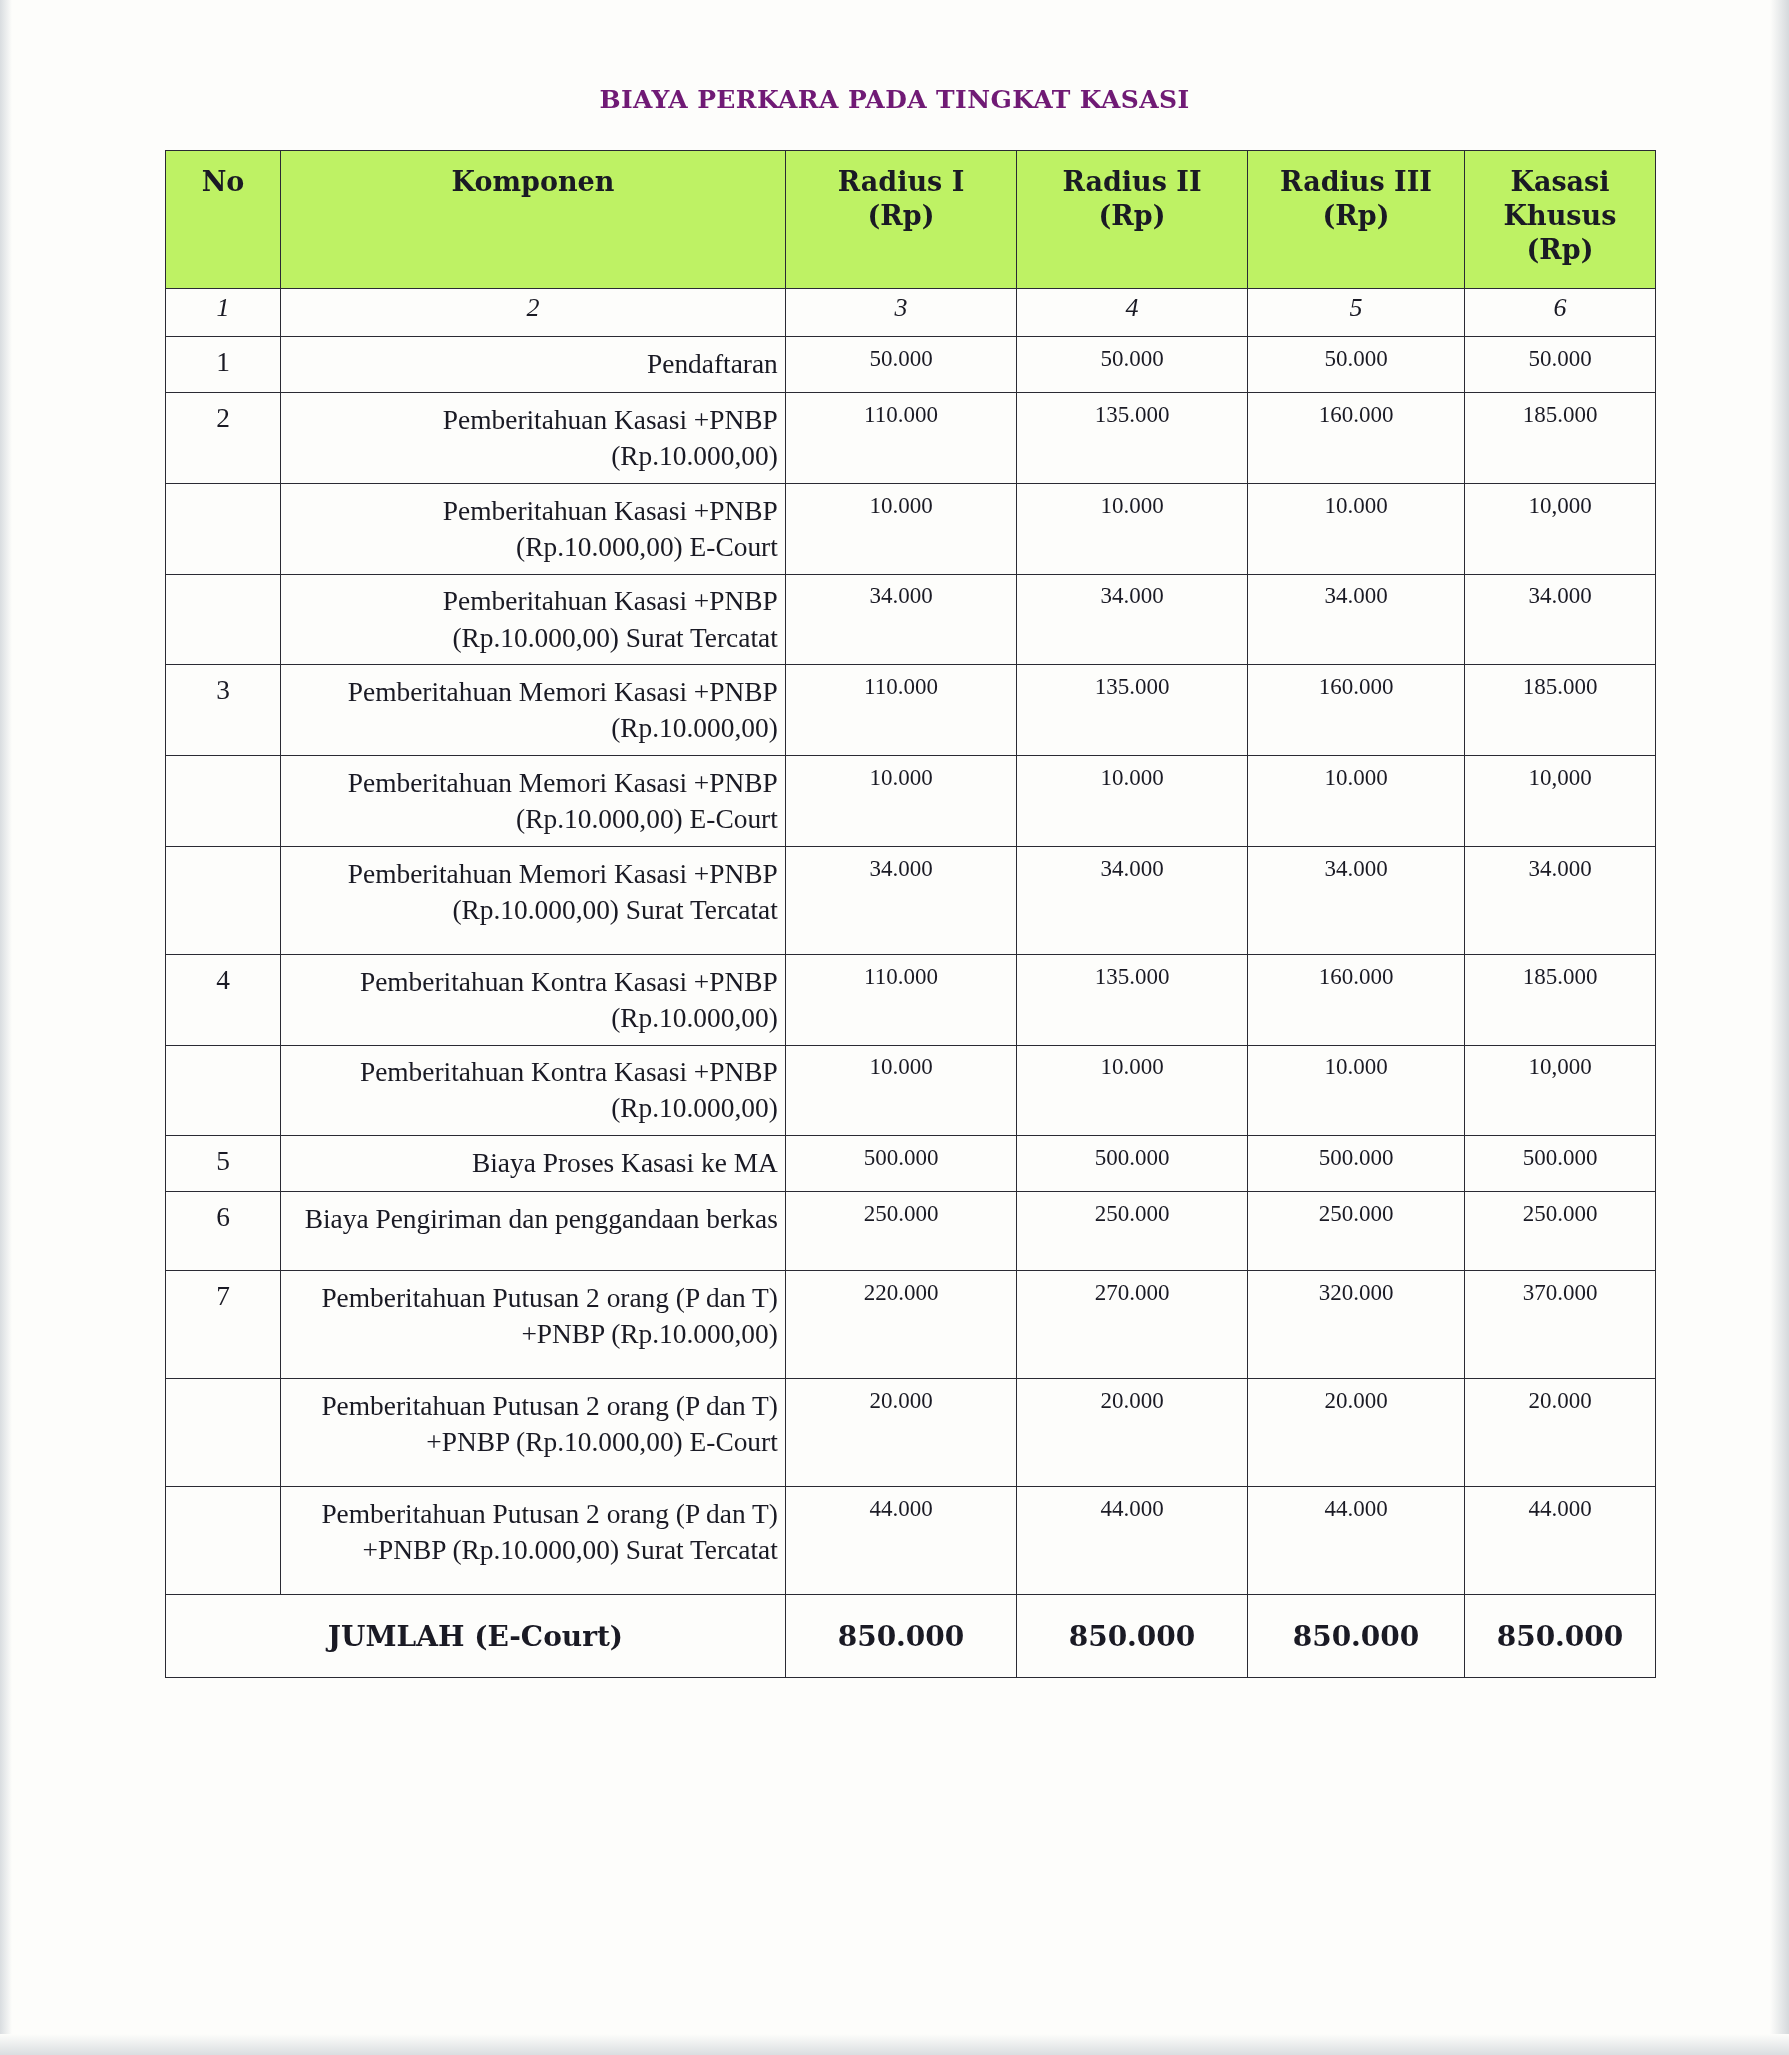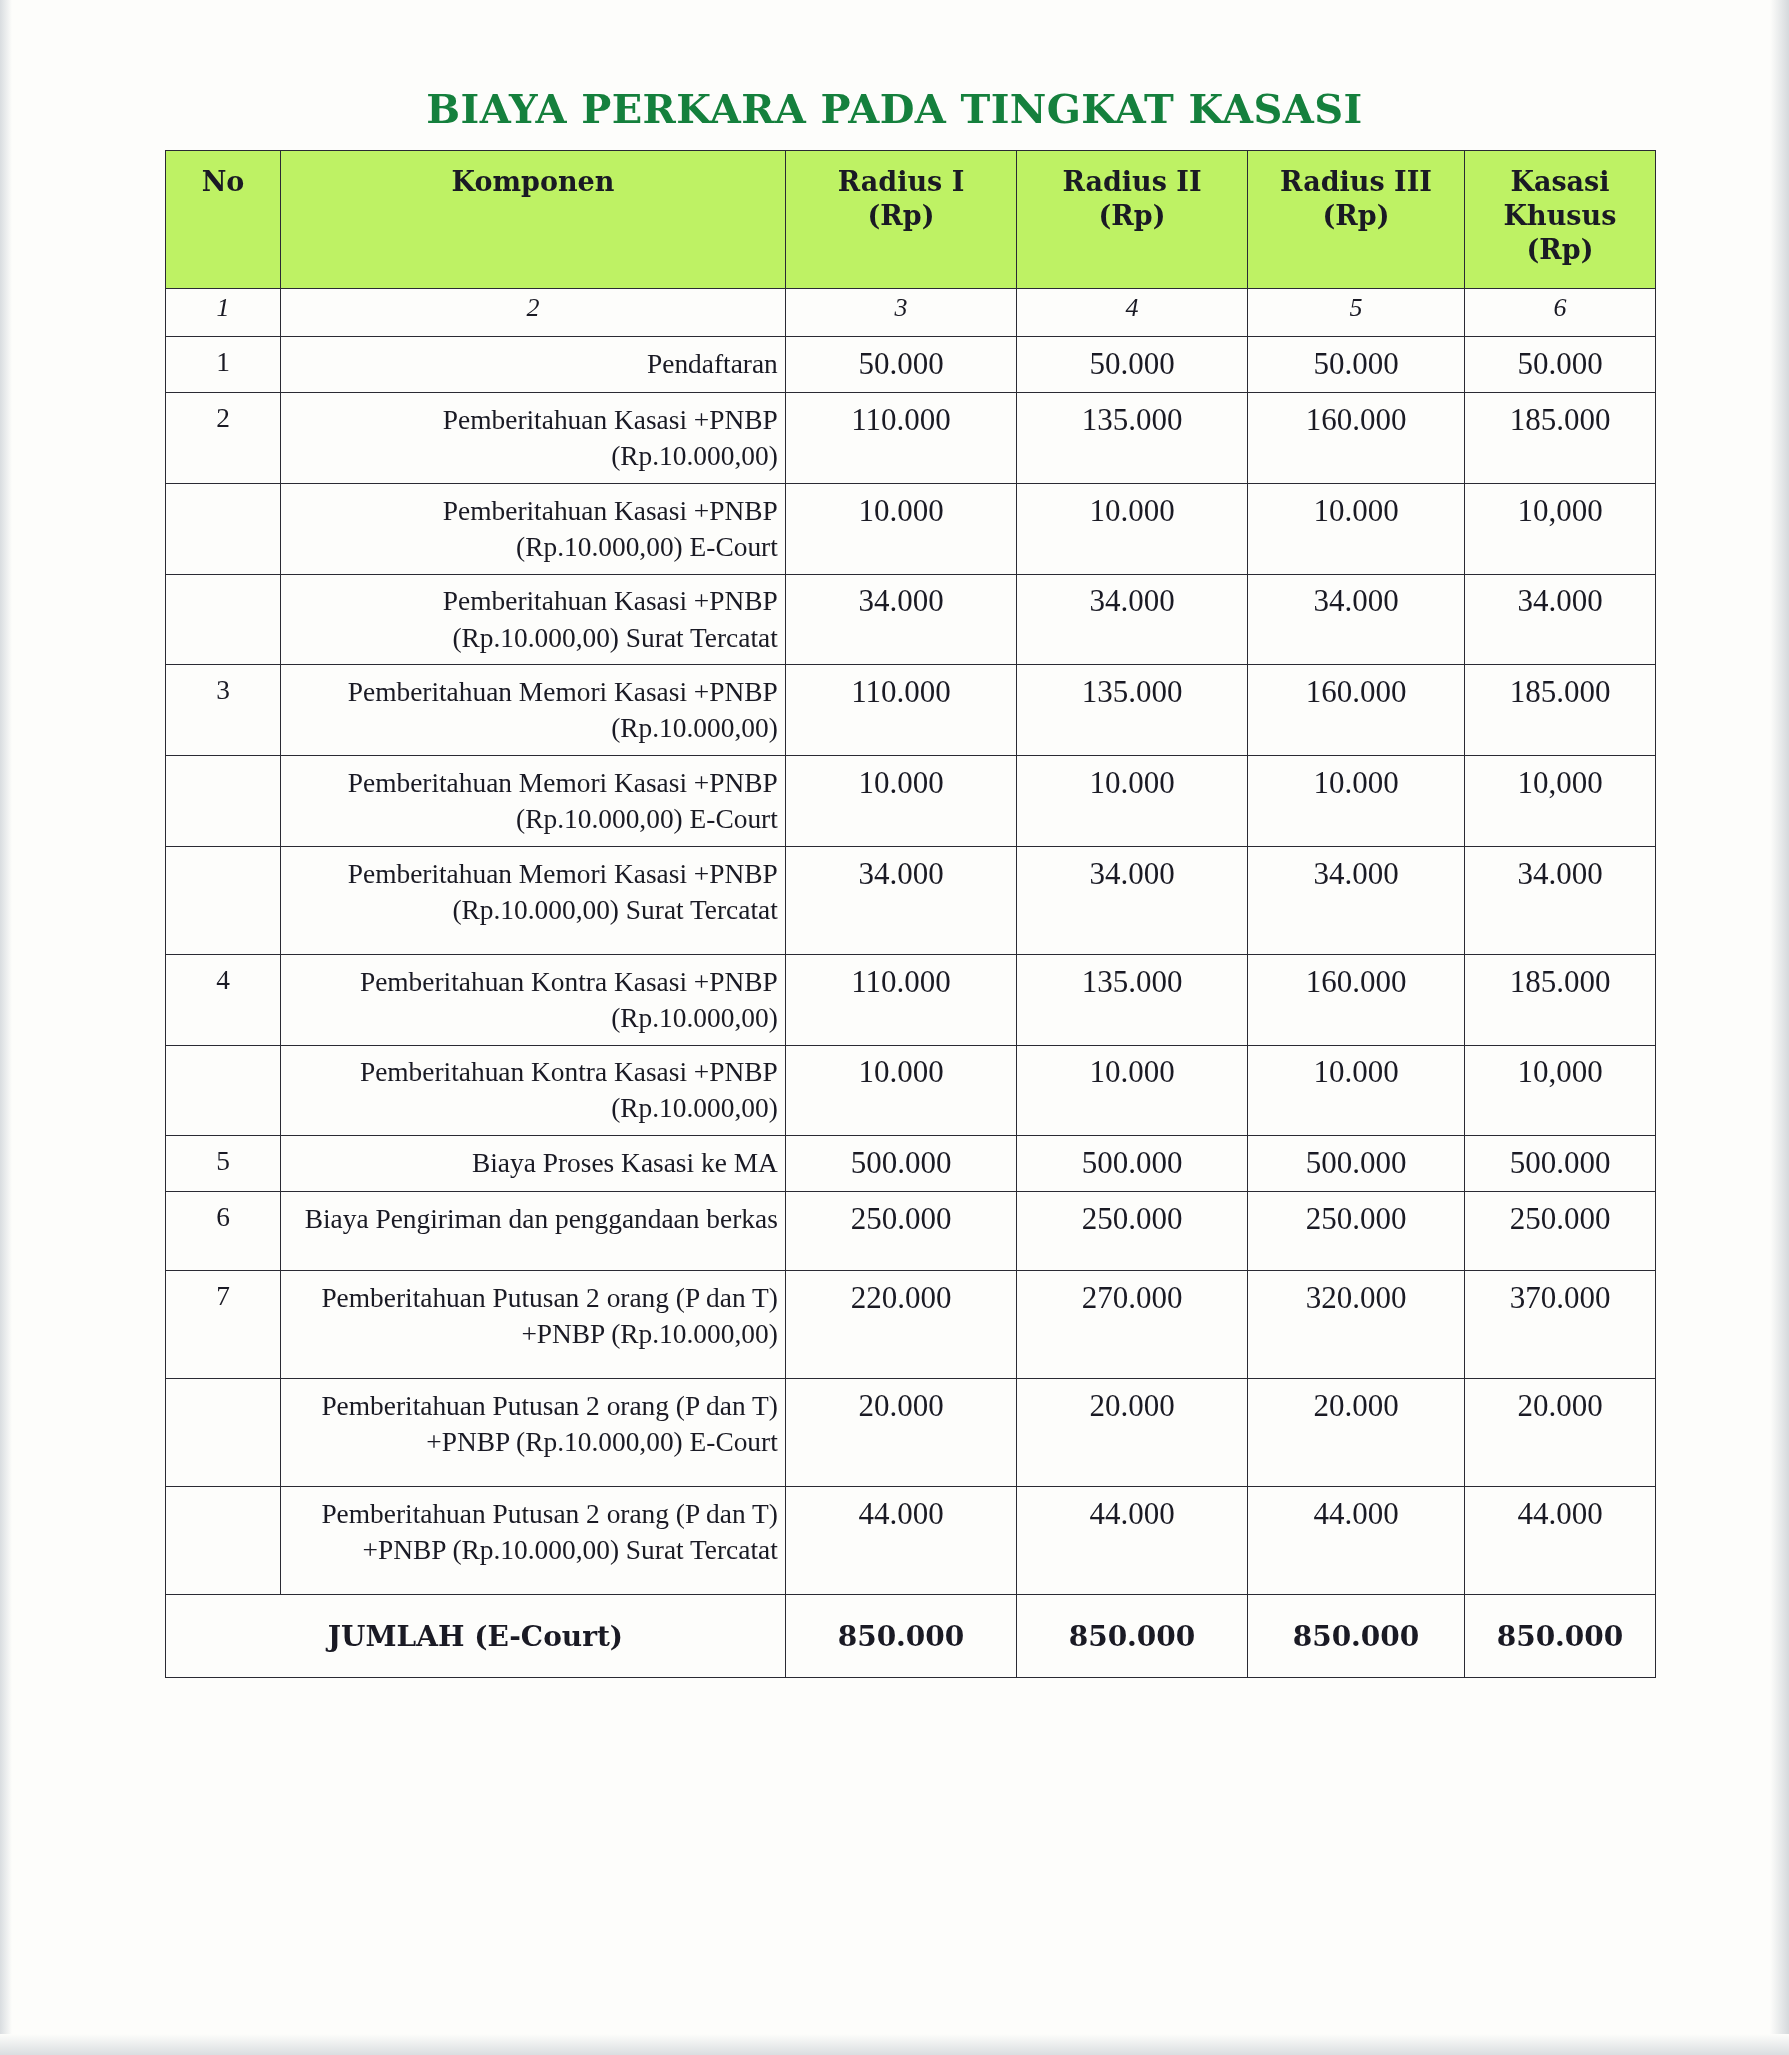--- a/index.html
+++ b/index.html
@@ -37,23 +37,23 @@
   }
 
   .doc-title {
     position: absolute;
     top: 85px;
     left: 0;
     width: 1789px;
     text-align: center;
     font-family: "DejaVu Serif", serif;
     font-weight: bold;
-    font-size: 40px;
+    font-size: 25px;
     letter-spacing: 0.4px;
-    color: #15803d;
+    color: #701a75;
   }
 
   table.cost-table {
     position: absolute;
     top: 150px;
     left: 165px;
     width: 1490px;
     border-collapse: collapse;
     table-layout: fixed;
     font-size: 27.4px;
@@ -96,21 +96,21 @@
     padding-top: 10px;
   }
   td.komp-cell {
     text-align: right;
     padding: 8.7px 7.2px 8.7px 11.5px;
     line-height: 1.32;
     font-size: 27.4px;
   }
   td.val-cell {
     text-align: center;
-    font-size: 31px;
+    font-size: 23px;
     padding: 8.7px 4.3px;
     vertical-align: middle;
   }
 
   tr.total-row td {
     font-family: "DejaVu Serif", serif;
     font-weight: bold;
     font-size: 28px;
     text-align: center;
     vertical-align: middle;

